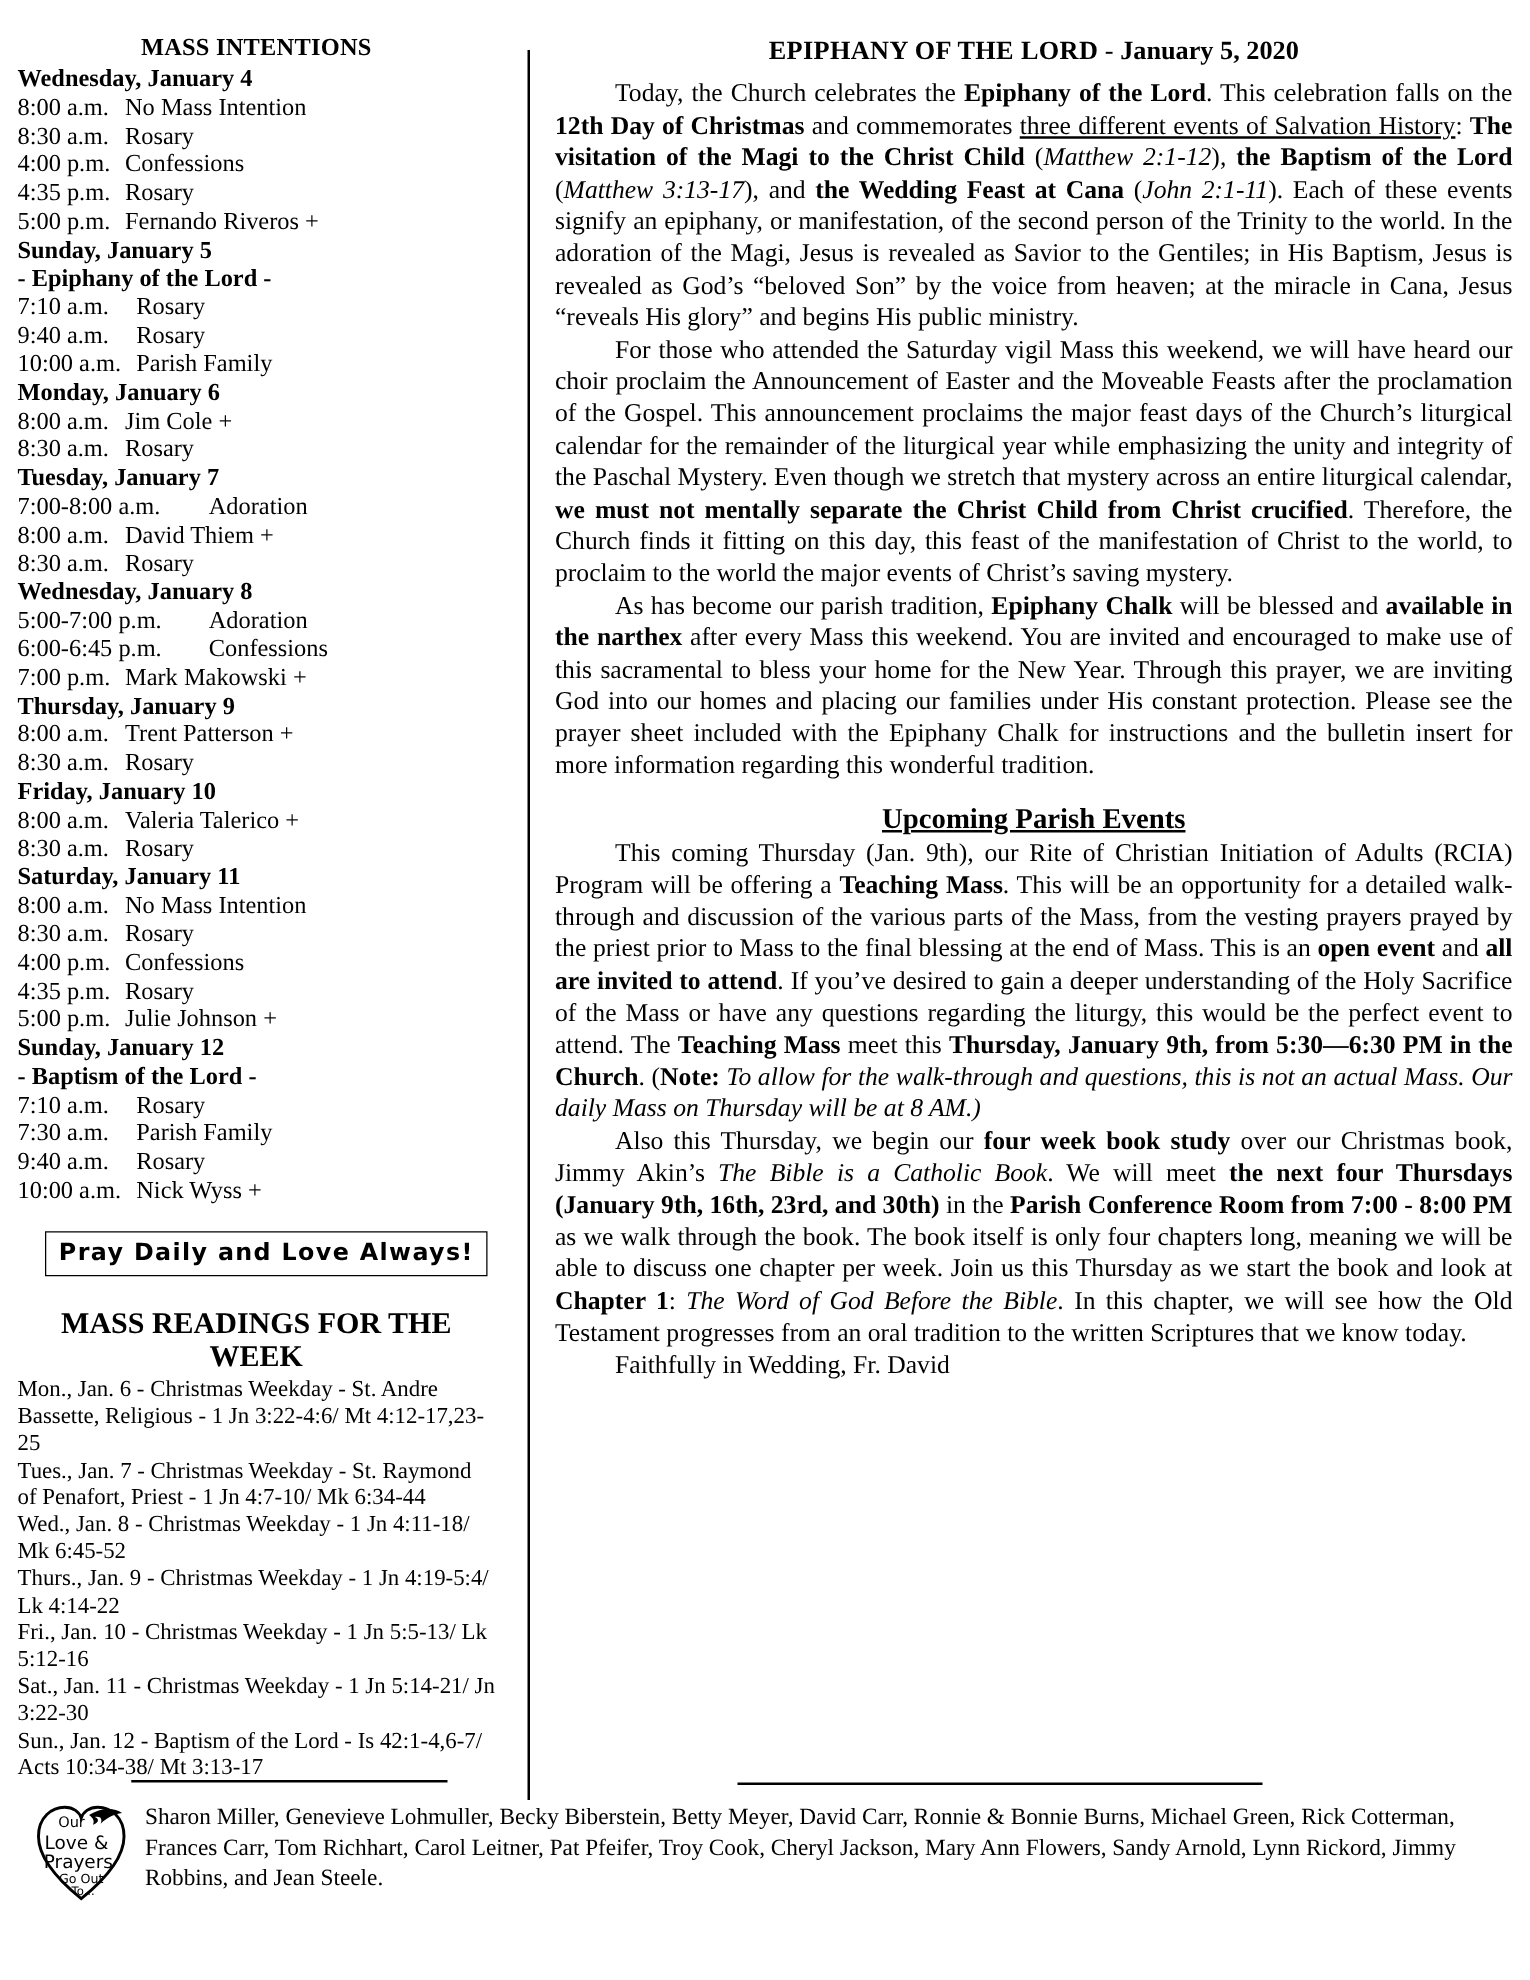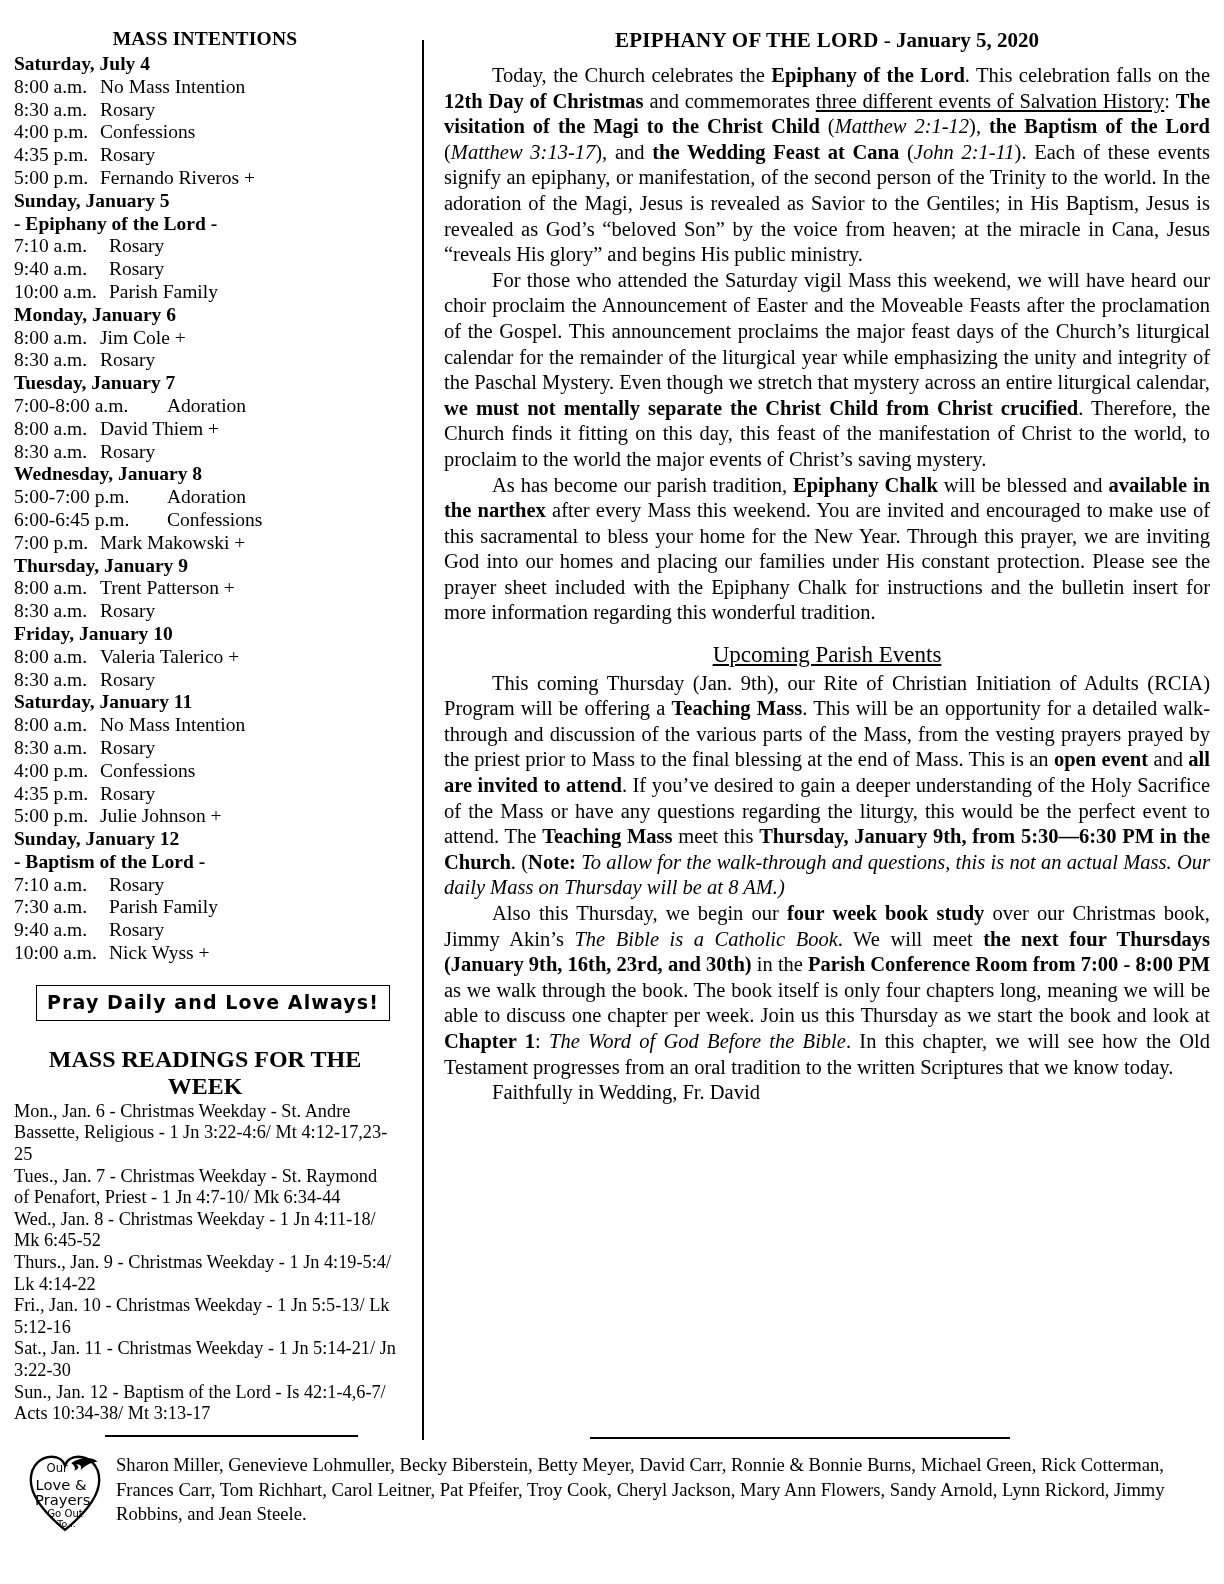--- a/index.html
+++ b/index.html
@@ -126,31 +126,31 @@
   .body-text p {
     margin: 0;
     text-indent: 48px;
   }
   .body-text b { font-weight: bold; }
   .body-text i { font-style: italic; }
   .body-text u { text-decoration: underline; }
 
   .events-head {
     text-align: center;
-    font-weight: normal;
+    font-weight: bold;
     font-size: 23px;
     text-decoration: underline;
     margin: 16px 0 3px 0;
   }
 
   
   .footer {
     position: absolute;
     left: 0;
-    bottom: 5px;
+    bottom: 16px;
     width: 1224px;
     height: 152px;
   }
   .rule-left {
     position: absolute;
     left: 105px;
     top: 8px;
     width: 253px;
     border-top: 2px solid #000;
   }
@@ -187,21 +187,21 @@
 <div class="page">
 
   <div class="columns">
 
     <div class="col-left">
 
       <div class="section-head">MASS INTENTIONS</div>
 
       <div class="mi-list">
         <div>
-          <div class="mi-day">Saturday, July 4</div>
+          <div class="mi-day">Wednesday, January 4</div>
           <div class="mi-row"><span class="mi-time mi-w1">8:00 a.m.</span><span>No Mass Intention</span></div>
           <div class="mi-row"><span class="mi-time mi-w1">8:30 a.m.</span><span>Rosary</span></div>
           <div class="mi-row"><span class="mi-time mi-w1">4:00 p.m.</span><span>Confessions</span></div>
           <div class="mi-row"><span class="mi-time mi-w1">4:35 p.m.</span><span>Rosary</span></div>
           <div class="mi-row"><span class="mi-time mi-w1">5:00 p.m.</span><span>Fernando Riveros +</span></div>
         </div>
 
         <div>
           <div class="mi-day">Sunday, January 5</div>
           <div class="mi-day">- Epiphany of the Lord -</div>

